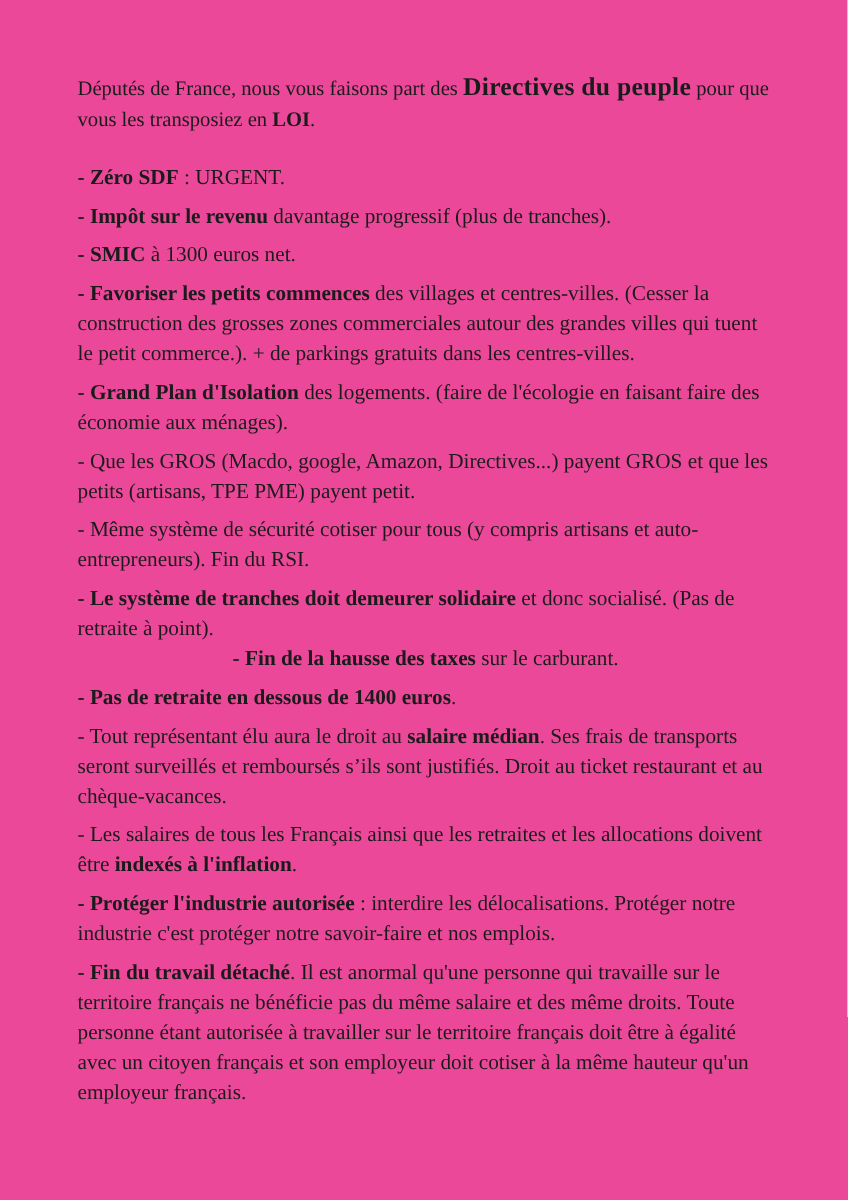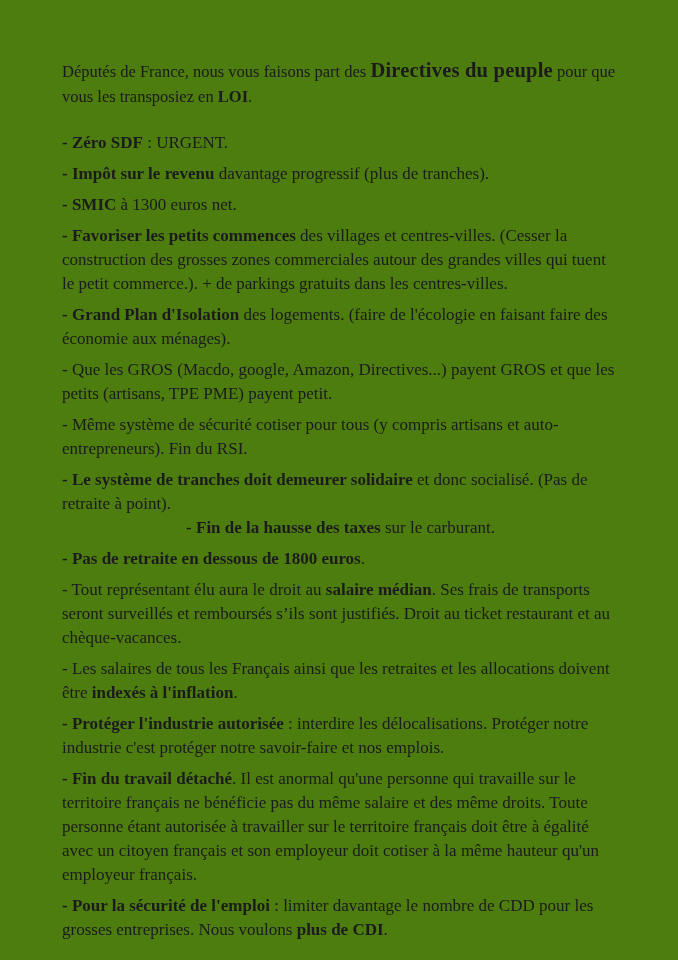--- a/index.html
+++ b/index.html
@@ -12,21 +12,21 @@
     height: 960px;
     overflow: hidden;
     font-family: "Liberation Serif", "DejaVu Serif", serif;
     color: #1b1b1b;
   }
   .page {
     box-sizing: border-box;
     width: 678px;
     height: 960px;
     padding: 58px 59px 0 62px;
-    background: #4d7c0f;
+    background: #ec4899;
     overflow: hidden;
   }
   .intro {
     font-size: 16.5px;
     line-height: 25px;
     margin: 0 0 22px 0;
   }
   .directives p.item {
     font-size: 17px;
     line-height: 24px;
@@ -52,20 +52,19 @@
   <div class="directives">
       <p class="item"><span class="b">- Zéro SDF</span><span> : URGENT.</span></p>
       <p class="item"><span class="b">- Impôt sur le revenu</span><span> davantage progressif (plus de tranches).</span></p>
       <p class="item"><span class="b">- SMIC</span><span> à 1300 euros net.</span></p>
       <p class="item"><span class="b">- Favoriser les petits commences</span><span> des villages et centres-villes. (Cesser la construction des grosses zones commerciales autour des grandes villes qui tuent le petit commerce.). + de parkings gratuits dans les centres-villes.</span></p>
       <p class="item"><span class="b">- Grand Plan d'Isolation</span><span> des logements. (faire de l'écologie en faisant faire des économie aux ménages).</span></p>
       <p class="item"><span>- Que les GROS (Macdo, google, Amazon, Directives...) payent GROS et que les petits (artisans, TPE PME) payent petit.</span></p>
       <p class="item"><span>- Même système de sécurité cotiser pour tous (y compris artisans et auto-entrepreneurs). Fin du RSI.</span></p>
       <p class="item"><span class="b">- Le système de tranches doit demeurer solidaire</span><span> et donc socialisé. (Pas de retraite à point).</span></p>
       <p class="item tight"><span class="b">- Fin de la hausse des taxes</span><span> sur le carburant.</span></p>
-      <p class="item"><span class="b">- Pas de retraite en dessous de 1800 euros</span><span>.</span></p>
+      <p class="item"><span class="b">- Pas de retraite en dessous de 1400 euros</span><span>.</span></p>
       <p class="item"><span>- Tout représentant élu aura le droit au </span><span class="b">salaire médian</span><span>. Ses frais de transports seront surveillés et remboursés s’ils sont justifiés. Droit au ticket restaurant et au chèque-vacances.</span></p>
       <p class="item"><span>- Les salaires de tous les Français ainsi que les retraites et les allocations doivent être </span><span class="b">indexés à l'inflation</span><span>.</span></p>
       <p class="item"><span class="b">- Protéger l'industrie autorisée</span><span> : interdire les délocalisations. Protéger notre industrie c'est protéger notre savoir-faire et nos emplois.</span></p>
       <p class="item"><span class="b">- Fin du travail détaché</span><span>. Il est anormal qu'une personne qui travaille sur le territoire français ne bénéficie pas du même salaire et des même droits. Toute personne étant autorisée à travailler sur le territoire français doit être à égalité avec un citoyen français et son employeur doit cotiser à la même hauteur qu'un employeur français.</span></p>
-      <p class="item"><span class="b">- Pour la sécurité de l'emploi</span><span> : limiter davantage le nombre de CDD pour les grosses entreprises. Nous voulons </span><span class="b">plus de CDI</span><span>.</span></p>
     </div>
 </div>
 
 </body></html>

